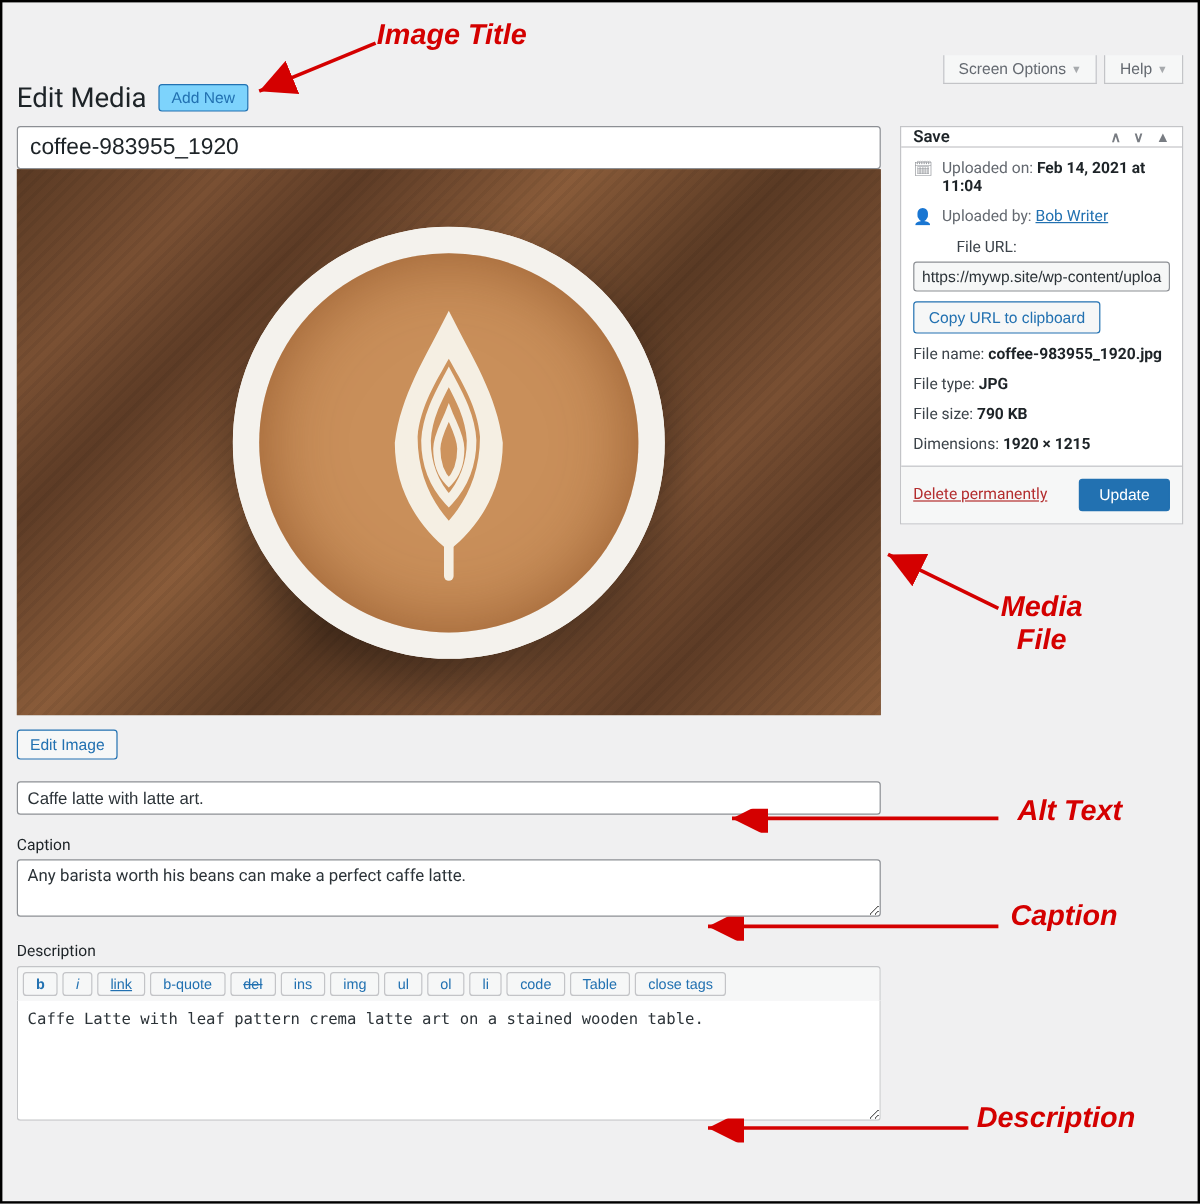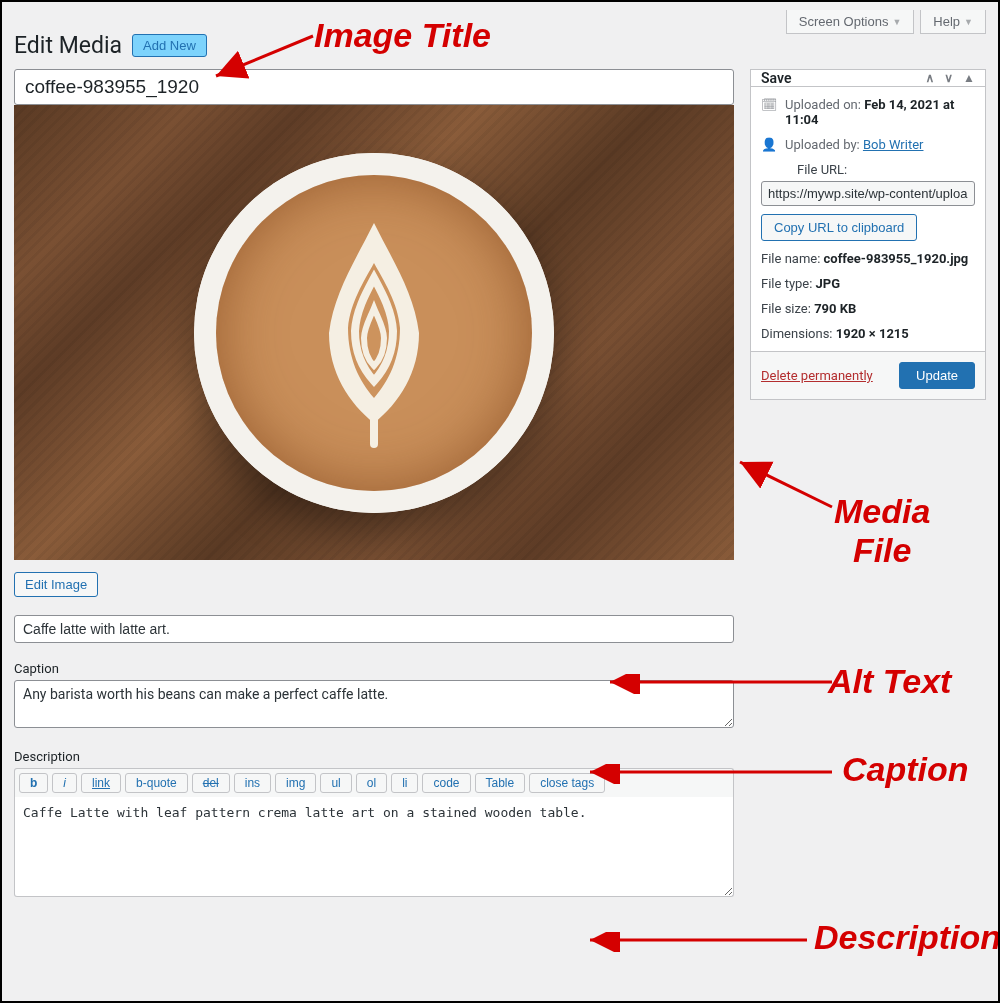--- a/index.html
+++ b/index.html
@@ -1,19 +1,19 @@
 <!DOCTYPE html>
 <html><head>
 <meta charset="utf-8">
 <style>
   * { box-sizing: border-box; margin: 0; padding: 0; }
   body { font-family: -apple-system, BlinkMacSystemFont, "Segoe UI", Roboto, sans-serif; font-size: 13px; color: #3c434a; background: #f0f0f1; width: 1000px; height: 1003px; position: relative; border: 2px solid #000; }
   .wrap { padding: 8px 12px; }
   .top-row { display: flex; justify-content: flex-end; gap: 6px; margin-bottom: 4px; }
-  .top-btn { background: #f6f7f7; border: 1px solid #c3c4c7; border-top: none; padding: 4px 12px; font-size: 13px; color: #646970; cursor: pointer; display:flex; align-items:center; gap:4px; }
+  .top-btn { background: #f6f7f7; border: 1px solid #c3c4c7; border-top: none; padding: 4px 12px; font-size: 13px; color: #646970; cursor: pointer; display:flex; align-items:center; gap:4px;margin-top:36px; }
   .top-btn .tri { font-size: 9px; color:#a7aaad; }
   .title-row { display: flex; align-items: center; gap: 10px; margin-top: -6px; margin-bottom: 10px; }
   h1 { font-size: 23px; font-weight: 400; color: #1d2327; }
   .add-new { background: #7dd3fc; border: 1px solid #2271b1; color: #2271b1; padding: 3px 10px; font-size: 13px; cursor: pointer; border-radius: 3px; }
   .columns { display: flex; gap: 16px; }
   .main-col { flex: 1; }
   .side-col { width: 246px; }
   .title-input { width: 100%; padding: 6px 10px; font-size: 19px; border: 1px solid #8c8f94; border-radius: 3px; background: #fff; color:#1d2327; }
   .permalink { margin: 8px 2px 6px; font-size: 13px; color:#3c434a; }
   .permalink a { color: #2271b1; text-decoration: underline; }
@@ -45,21 +45,21 @@
   .meta-row .val { color:#1d2327; }
   .meta-row a { color:#2271b1; text-decoration:underline;text-align:center; }
   .file-url-input { width:100%; padding:4px 6px; font-size:13px; border:1px solid #8c8f94; border-radius:3px; background:#f6f7f7; color:#2c3338; }
   .copy-btn { background:#f6f7f7; border:1px solid #2271b1; color:#2271b1; padding:5px 12px; font-size:13px; cursor:pointer; border-radius:3px; margin-top:8px; }
   .kv { font-size:13px; color:#3c434a; margin-top:10px; }
   .kv .val { color:#1d2327; }
   .meta-foot { display:flex; justify-content:space-between; align-items:center; padding:10px; border-top:1px solid #c3c4c7; background:#f6f7f7; }
   .delete-link { color:#b32d2e; text-decoration:underline; cursor:pointer; font-size:13px; }
   .update-btn { background:#2271b1; border:1px solid #2271b1; color:#fff; padding:5px 16px; font-size:13px; border-radius:3px; cursor:pointer; }
   
-  .anno-label { position:absolute; color:#d40000; font-family: sans-serif; font-weight:600; font-style:italic; font-size:34px; pointer-events:none; }
+  .anno-label { position:absolute; color:#d40000; font-family: sans-serif; font-weight:600; font-style:italic; font-size:24px; pointer-events:none; }
   .anno-svg { position:absolute; pointer-events:none; }
 </style>
 </head>
 <body>
 
 <div class="wrap">
   <div class="top-row">
     <button class="top-btn">
         <span>Screen Options</span>
         <span class="tri">▼</span>
@@ -180,21 +180,21 @@
 File</div>
 <svg class="anno-svg" style="left:730px; top:450px; width:110px; height:80px;">
     <defs>
       <marker id="ah2" markerWidth="12" markerHeight="12" refX="10" refY="5" orient="auto">
         <path d="M0,0 L10,5 L0,10 Z" fill="#d40000"></path>
       </marker>
     </defs>
     <line x1="100" y1="55" x2="8" y2="10" stroke="#d40000" stroke-width="3" marker-end="url(#ah2)"></line>
   </svg>
 
-<div class="anno-label" style="left:826px; top:660px;">Alt Text</div>
+<div class="anno-label" style="left:846px; top:660px;">Alt Text</div>
 <svg class="anno-svg" style="left:600px; top:672px; width:235px; height:20px;">
     <defs>
       <marker id="ah3" markerWidth="12" markerHeight="12" refX="10" refY="5" orient="auto">
         <path d="M0,0 L10,5 L0,10 Z" fill="#d40000"></path>
       </marker>
     </defs>
     <line x1="230" y1="8" x2="8" y2="8" stroke="#d40000" stroke-width="3" marker-end="url(#ah3)"></line>
   </svg>
 
 <div class="anno-label" style="left:840px; top:748px;">Caption</div>

